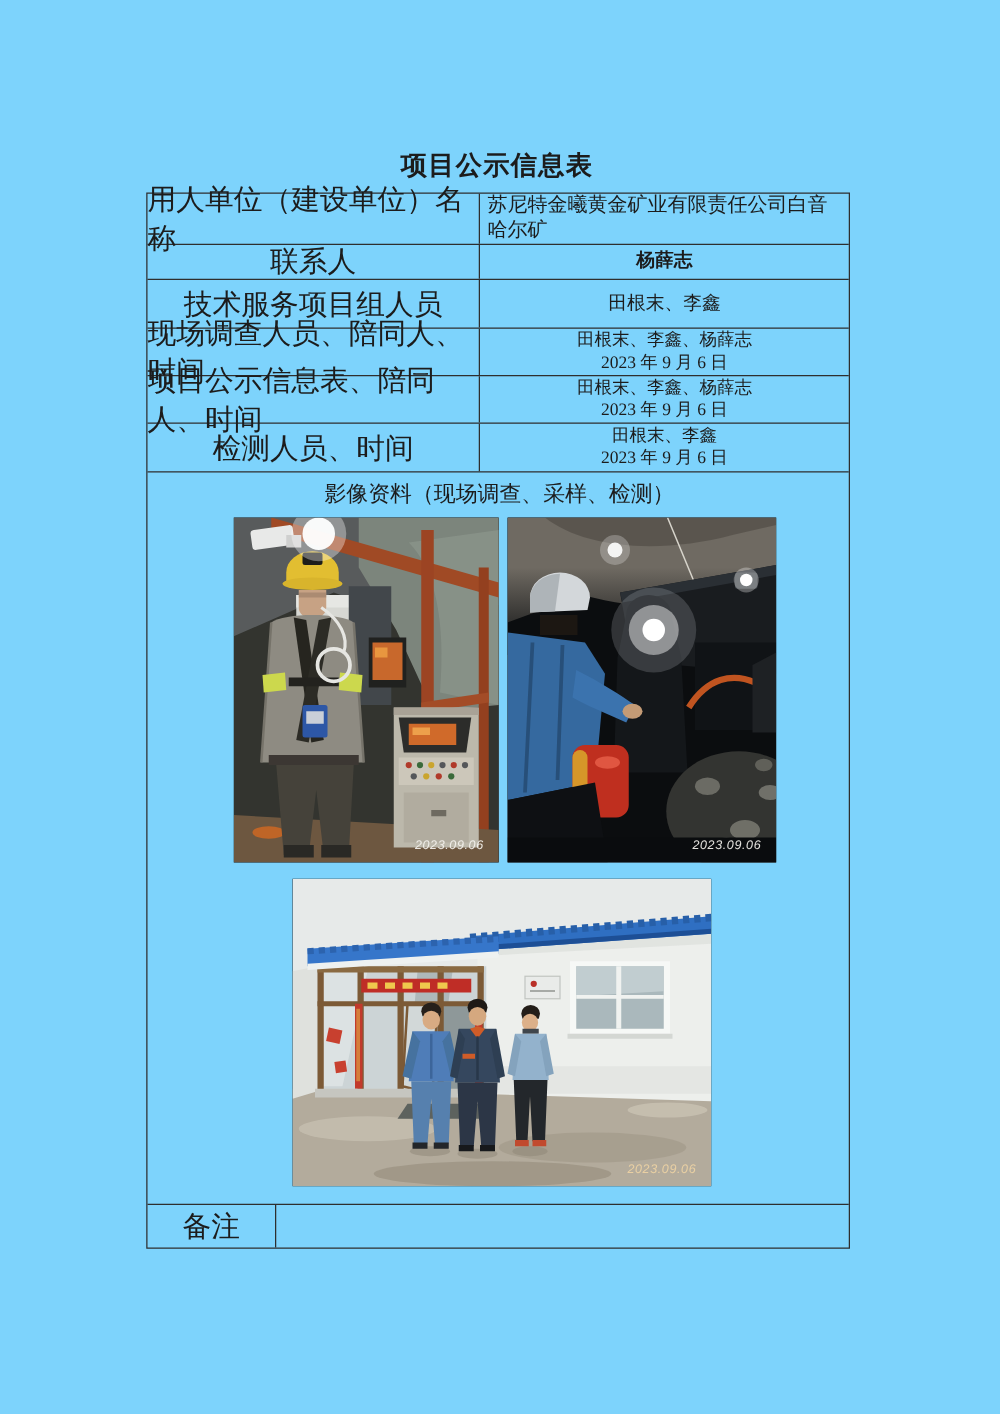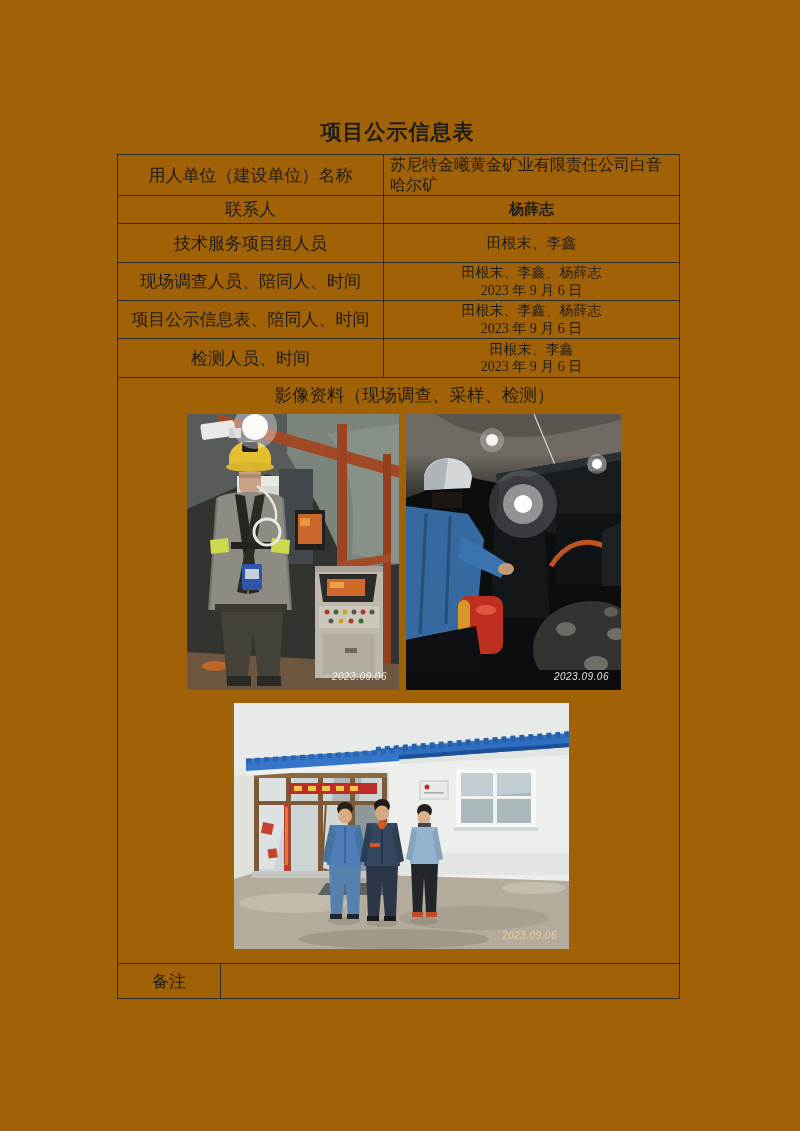--- a/index.html
+++ b/index.html
@@ -1,29 +1,29 @@
 <!DOCTYPE html>
 <html><head>
 <meta charset="utf-8">
 <style>
   html,body{margin:0;padding:0;background:#ffffff;}
-  .page{position:relative;width:800px;height:1131px;background:#a16207;overflow:hidden;
+  .page{position:relative;width:800px;height:1131px;background:#7dd3fc;overflow:hidden;
         font-family:"Liberation Serif","DejaVu Serif",serif;color:#1c1c1c;}
   .doc-title{position:absolute;left:117px;top:118px;width:561px;text-align:center;
              font-size:21px;font-weight:600;letter-spacing:1px;}
   .info-table{position:absolute;left:117px;top:154px;width:561px;border:1px solid #2e2e2e;}
   .trow{display:flex;border-bottom:1px solid #2e2e2e;box-sizing:border-box;}
   .trow:last-child{border-bottom:none;}
   .lcell{width:266px;border-right:1px solid #2e2e2e;display:flex;align-items:center;
-         justify-content:center;font-size:17px;box-sizing:border-box;text-align:right;}
+         justify-content:center;font-size:23px;box-sizing:border-box;text-align:left;}
   .vcell{flex:1;display:flex;flex-direction:column;align-items:center;justify-content:center;
          line-height:1.25;padding:1px 6px;box-sizing:border-box;}
   .v16{font-size:16px;} .v15{font-size:15px;} .v13{font-size:15px;font-weight:bold;} .v14{font-size:14px;font-family:Liberation Serif, serif;}
   .media-cell{position:relative;width:100%;height:586px;box-sizing:border-box;}
-  .media-header{position:absolute;left:16px;top:5px;width:100%;text-align:center;font-size:17.5px;}
+  .media-header{position:absolute;left:1px;top:5px;width:100%;text-align:center;font-size:17.5px;}
   .photo{position:absolute;overflow:hidden;background:#222;font-style:italic;}
   .photo svg{display:block;}
   .stamp{position:absolute;right:12px;bottom:8px;font-family:"Liberation Sans","DejaVu Sans",sans-serif;
          font-size:10px;color:#f5f3ee;opacity:.92;letter-spacing:.5px;}
   .stamp.warm{color:#eed3a4;}
   .remark-row .lcell{width:103px;}
 </style>
 </head>
 <body>
 

